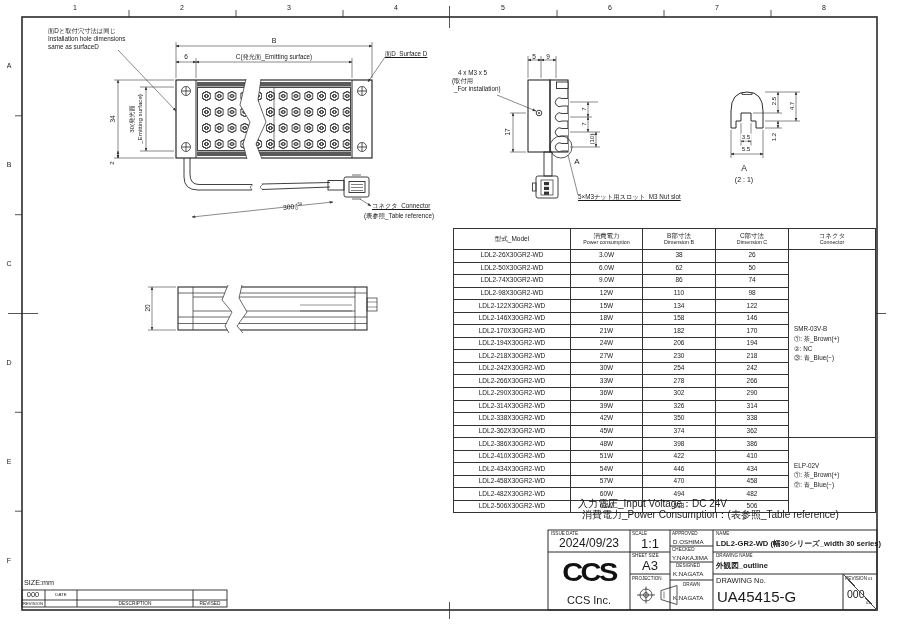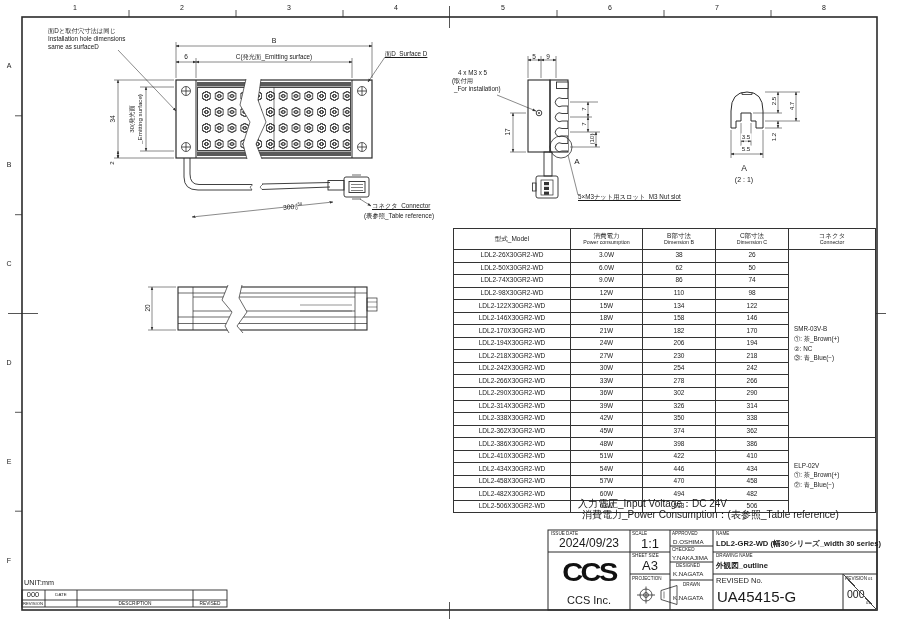--- a/index.html
+++ b/index.html
@@ -422,30 +422,30 @@
 <div class="t c" style="left:650px;top:566px;font-size:13px;">A3</div>
 <div class="t tb-label" style="left:672px;top:547px;">CHECKED</div>
 <div class="t" style="left:672px;top:554px;font-size:6.2px;">Y.NAKAJIMA</div>
 <div class="t tb-label" style="left:676px;top:563px;">DESIGNED</div>
 <div class="t" style="left:673px;top:570px;font-size:6.2px;">K.NAGATA</div>
 <div class="t tb-label" style="left:632px;top:576px;">PROJECTION</div>
 <div class="t tb-label" style="left:683px;top:582px;">DRAWN</div>
 <div class="t" style="left:673px;top:594px;font-size:6.2px;">K.NAGATA</div>
 <div class="t tb-label" style="left:716px;top:553px;">DRAWING  NAME</div>
 <div class="t" style="left:716px;top:562px;font-size:7.6px;font-weight:bold;">外観図_outline</div>
-<div class="t" style="left:716px;top:577px;font-size:7.5px;">REVISED No.</div>
+<div class="t" style="left:716px;top:577px;font-size:7.5px;">DRAWING No.</div>
 <div class="t" style="left:717px;top:588px;font-size:15px;">UA45415-G</div>
 <div class="t tb-label" style="left:845px;top:576px;">REVISION</div>
 <div class="t" style="left:847px;top:588px;font-size:10.5px;">000</div>
 <div class="diag"></div>
 <div class="t" style="left:868px;top:577px;font-size:4.2px;">01</div>
 <div class="t" style="left:866px;top:601px;font-size:4.2px;">01</div>
 <div class="t" style="left:589px;top:556px;font-size:29px;font-weight:900;letter-spacing:-2.5px;transform:translateX(-50%) scaleY(0.92);color:#111;">CCS</div>
 <div class="t c" style="left:589px;top:600px;font-size:11px;">CCS Inc.</div>
 
-<div class="t" style="left:24px;top:579px;font-size:7.2px;">UNIT:mm</div>
+<div class="t" style="left:24px;top:579px;font-size:7.2px;">SIZE:mm</div>
 <div class="t c" style="left:33px;top:595px;font-size:7.5px;">000</div>
 <div class="t c" style="left:33px;top:603.5px;font-size:4.2px;">REVISION</div>
 <div class="t c" style="left:61px;top:595px;font-size:4.4px;">DATE</div>
 <div class="t c" style="left:135px;top:603.5px;font-size:4.8px;">DESCRIPTION</div>
 <div class="t c" style="left:210px;top:603.5px;font-size:4.8px;">REVISED</div>
 
 </div>
 
 </body></html>

